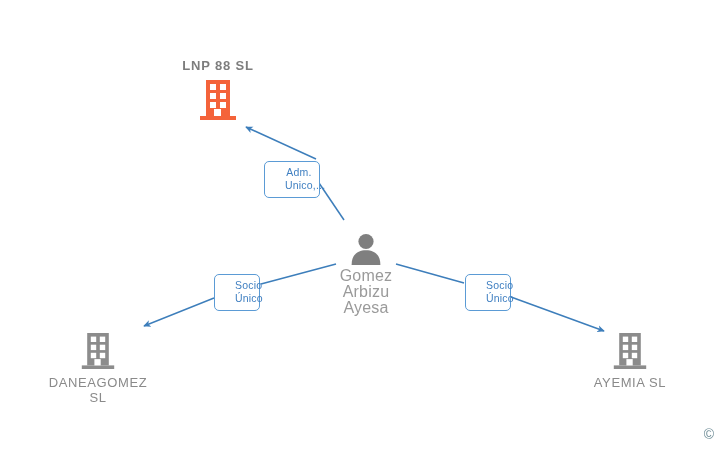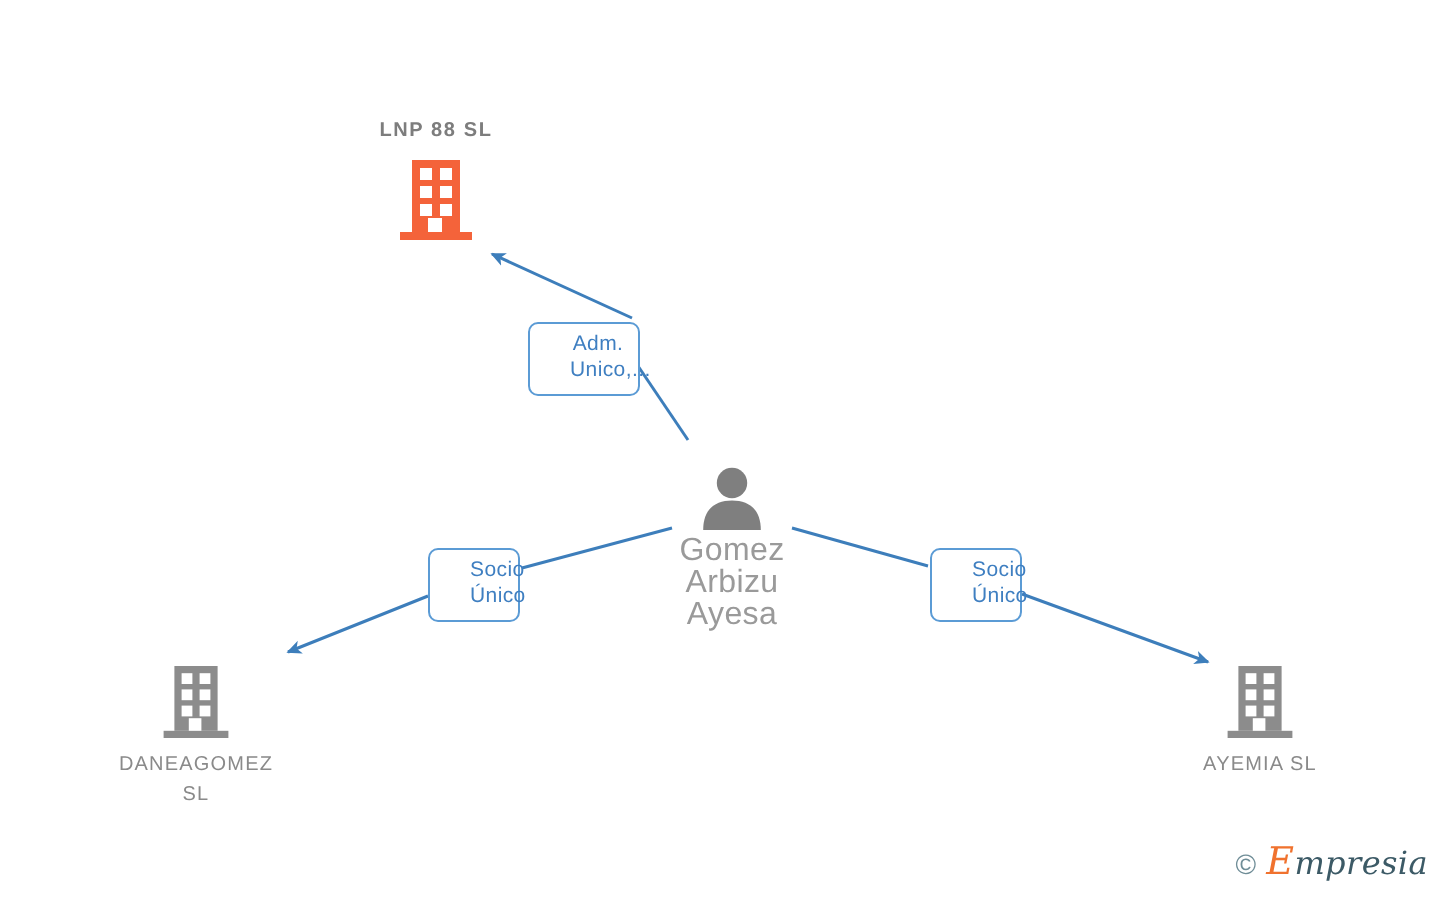--- a/index.html
+++ b/index.html
@@ -31,21 +31,21 @@
     position: absolute;
     text-align: center;
     user-select: none;
   }
   .node .icon-wrap {
     display: block;
     line-height: 0;
   }
   .node-label {
     display: block;
-    font-size: 10px;
+    font-size: 13px;
     letter-spacing: 0.6px;
     color: #8a8a8a;
     white-space: pre-line;
     line-height: 15px;
     margin-top: 4px;
   }
   .node-label.above {
     margin: 0 0 5px 0;
     font-weight: bold;
     letter-spacing: 0.8px;
@@ -221,16 +221,15 @@
 Unico,...</div>
 
   <div class="edge-label" id="label-socio-left">Socio
 Único</div>
 
   <div class="edge-label" id="label-socio-right">Socio
 Único</div>
 
   <div id="watermark">
     <span class="copy">©</span>
-    <span class="brand"><span class="cap">E</span><span>mpresia</span></span>
   </div>
 
 </div>
 
 </body></html>

